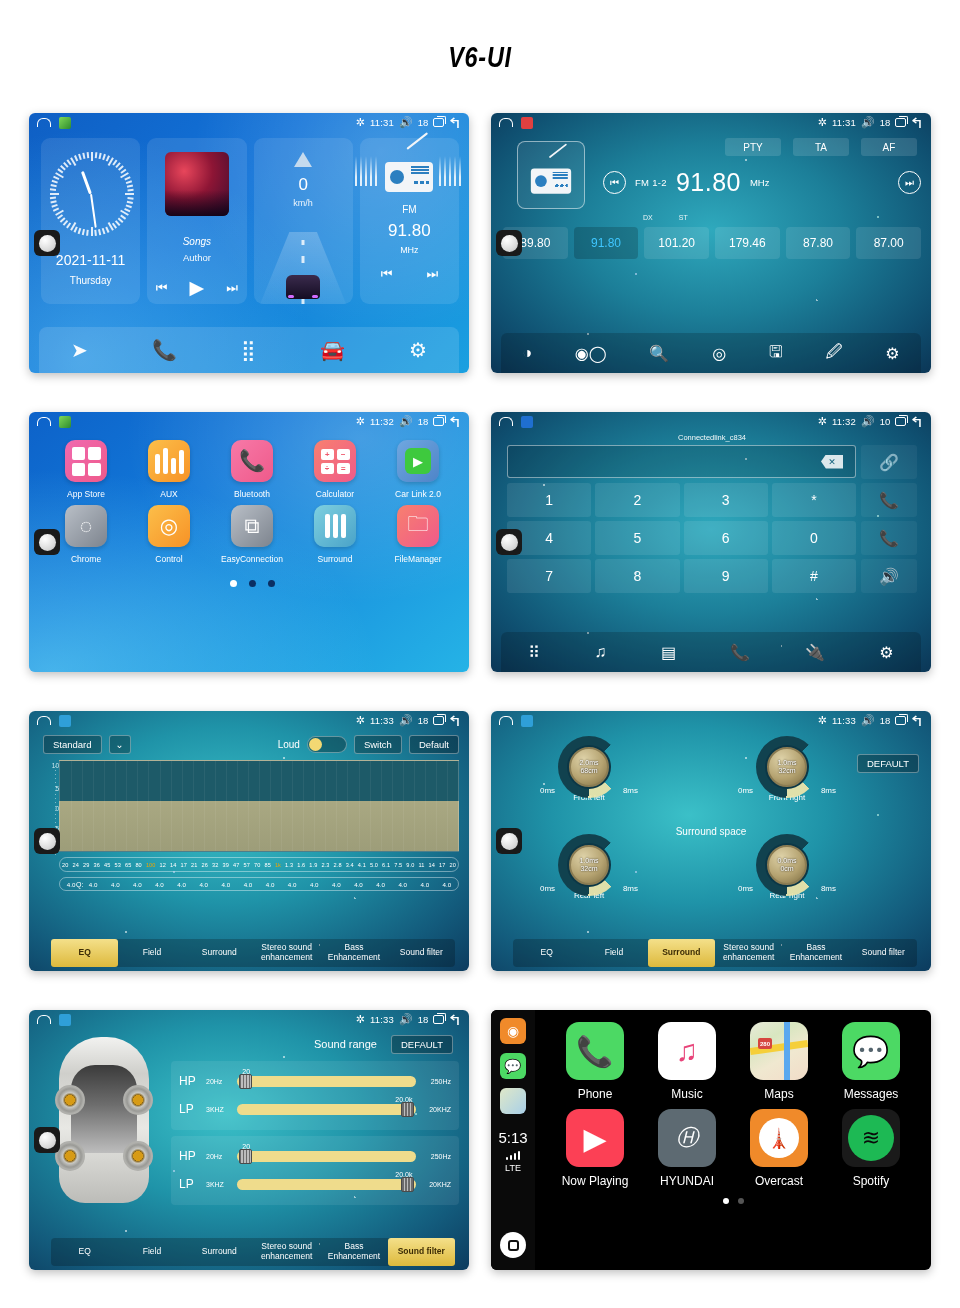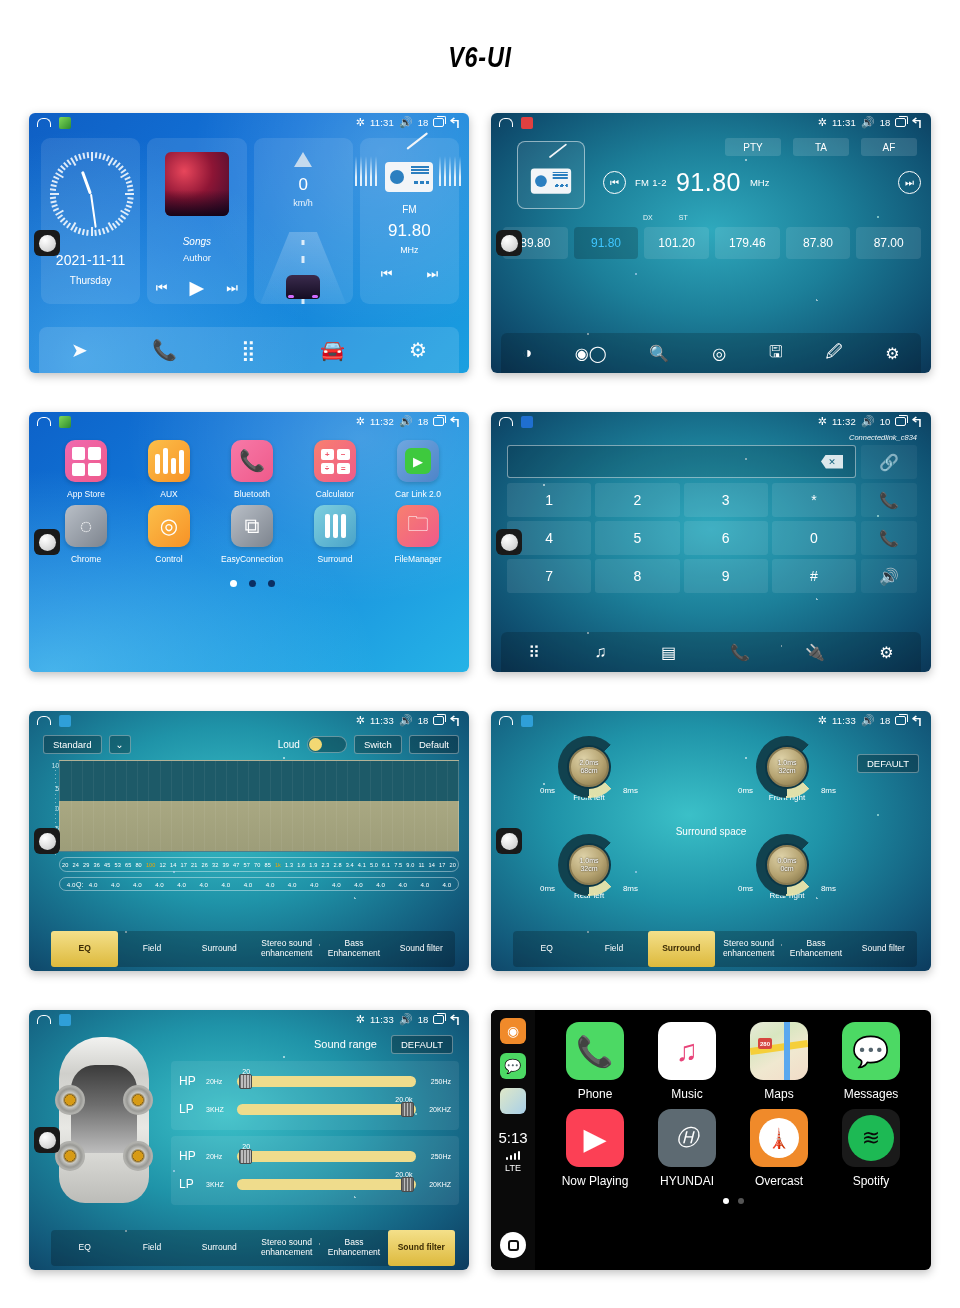--- a/index.html
+++ b/index.html
@@ -192,21 +192,21 @@
   .dots i.on { background: #fff; }
   .sliders3 { display:flex; gap:3px; align-items:flex-end; }
   .sliders3 b { display:block; width:5px; background:#fff; border-radius:2px; }
   .gridsq { display:grid; grid-template-columns: 1fr 1fr; gap: 3px; }
   .gridsq i { width: 13px; height:13px; background:#fff; border-radius: 2px; display:block; }
   .calcgrid { display:grid; grid-template-columns: 1fr 1fr; gap: 3px; }
   .calcgrid i { width: 13px; height: 11px; background:#fff; border-radius:2px; display:flex;
     align-items:center; justify-content:center; color:#ef5a6e; font-size:8px; font-weight:bold; }
 
   
-  .dial-head { display:flex; justify-content: flex-end; padding: 2px 14px 0 16px; font-size: 7.5px; opacity:.95;font-style:italic; }
+  .dial-head { display:flex; justify-content: center; padding: 2px 14px 0 16px; font-size: 7.5px; opacity:.95; }
   .dial-wrap { display:flex; padding: 3px 14px 0 16px; gap: 5px; position: relative; }
   .dial-left { flex: 1; }
   .dial-input { height: 33px; border: 1px solid rgba(255,255,255,.45); border-radius: 3px;
     background: rgba(0,0,0,.13); display:flex; align-items:center; justify-content:flex-end; padding-right: 12px; }
   .bksp { width: 22px; height: 14px; background: rgba(255,255,255,.85); color: #16647f;
     display:flex;align-items:center;justify-content:center;font-size:9px;
     clip-path: polygon(22% 0,100% 0,100% 100%,22% 100%,0 50%); }
   .keypad { display:grid; grid-template-columns: repeat(4,1fr); gap: 4px; margin-top: 5px; }
   .key { height: 34px; background: rgba(255,255,255,.09); border-radius: 3px;
     display:flex; align-items:center; justify-content:center; font-size: 14px; font-weight: 300; }
@@ -230,21 +230,21 @@
   .yaxis { position:absolute; left: 14px; top: 55px; width: 18px; height: 92px; font-size: 6.5px; color:#cfe9ef; }
   .yaxis span { position:absolute; right: 2px; }
   .ytickbar { position:absolute; left: 26px; top: 55px; height: 92px; width: 1px;
     background: repeating-linear-gradient(to bottom, rgba(255,255,255,.45) 0 1px, transparent 1px 4px); }
   .freqrow { margin: 5px 10px 0 30px; height: 15px; border-radius: 8px; border:1px solid rgba(255,255,255,.4);
     display:flex; align-items:center; justify-content: space-around; font-size: 5.6px; letter-spacing:.1px; }
   .freqrow span.hl { color: #f0a500; }
   .qrow { margin: 5px 10px 0 30px; height: 14px; border-radius: 8px; border:1px solid rgba(255,255,255,.4);
     display:flex; align-items:center; justify-content: space-around; font-size: 6.2px; position: relative; }
   .qlabel { position:absolute; left: 16px; top: 50%; transform: translateY(-50%); font-size: 7px; }
-  .tabbar { position:absolute; bottom: 4px; left: 22px; right: 14px; height: 36px;
+  .tabbar { position:absolute; bottom: 4px; left: 22px; right: 14px; height: 28px;
     background: rgba(0,0,0,.22); border-radius: 4px; display:flex; align-items:stretch; }
   .tab { flex:1; display:flex; align-items:center; justify-content:center; text-align:center;
     font-size: 8.5px; line-height: 1.15; border-radius: 3px; padding: 0 2px; }
   .tab.active { background: linear-gradient(to bottom,#f4e08a,#ddb93c); color: #3c2c05; font-weight: bold; }
 
   
   .knobs { position:relative; height: 196px; padding-top: 6px; }
   .knobgrp { position:absolute; width: 100px; text-align:center; }
   .knobring { width: 62px; height: 62px; margin: 0 auto; border-radius: 50%; position: relative;
     background: conic-gradient(from 135deg, rgba(240,230,170,.92) 0deg 46deg, #11424f 46deg 270deg, transparent 270deg 360deg);

